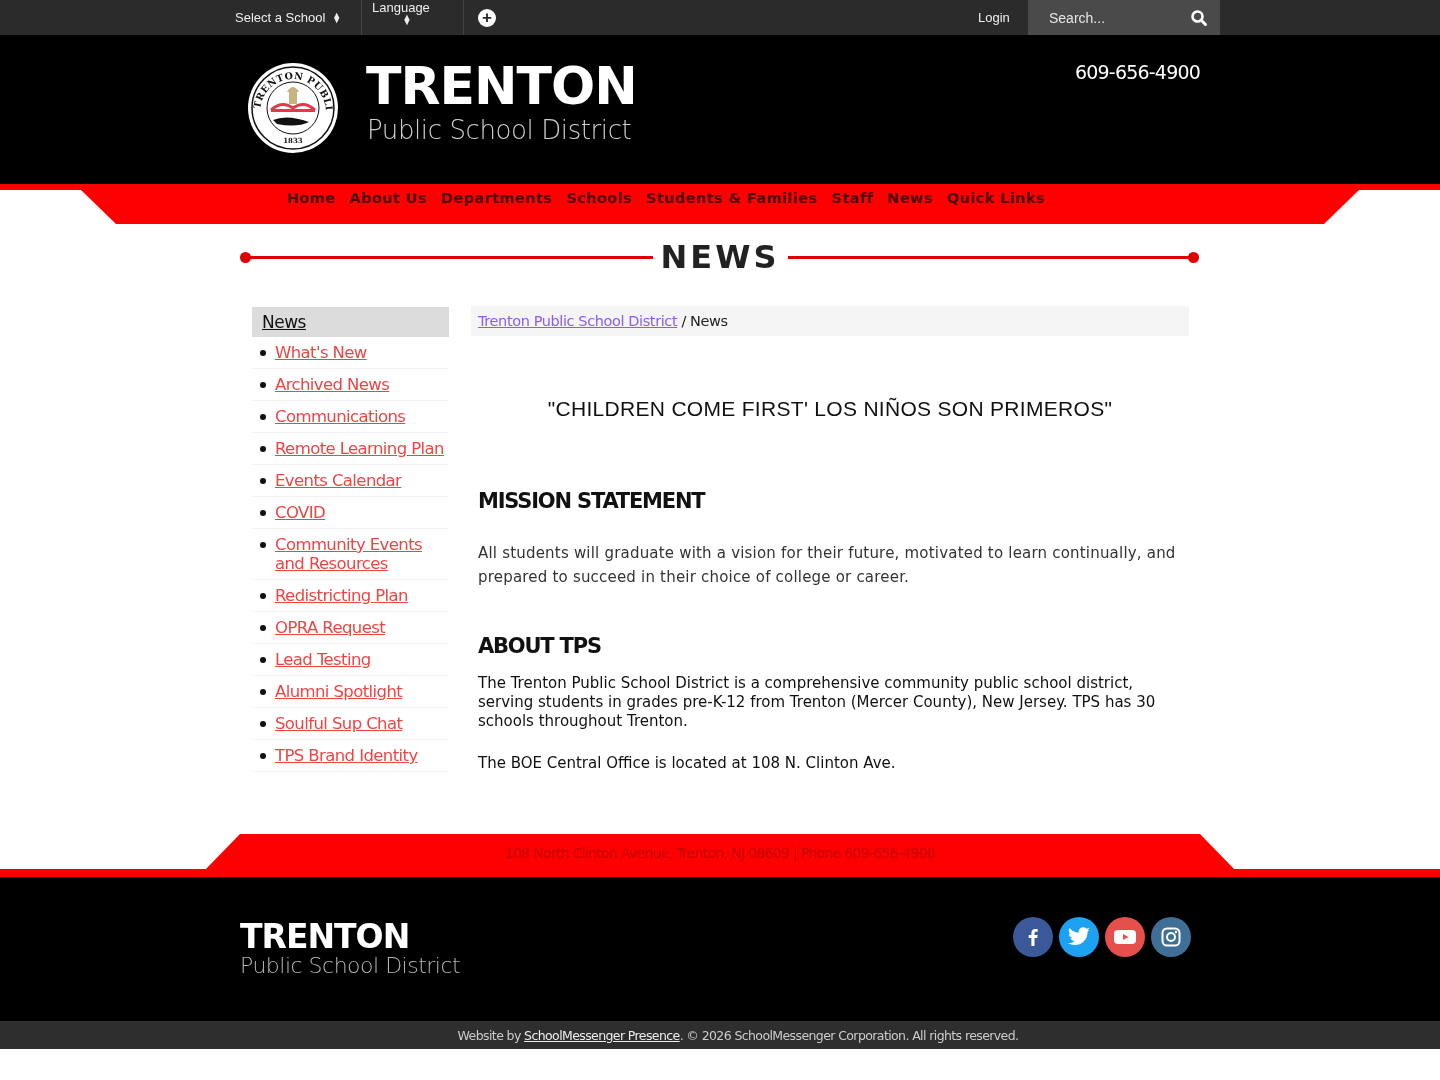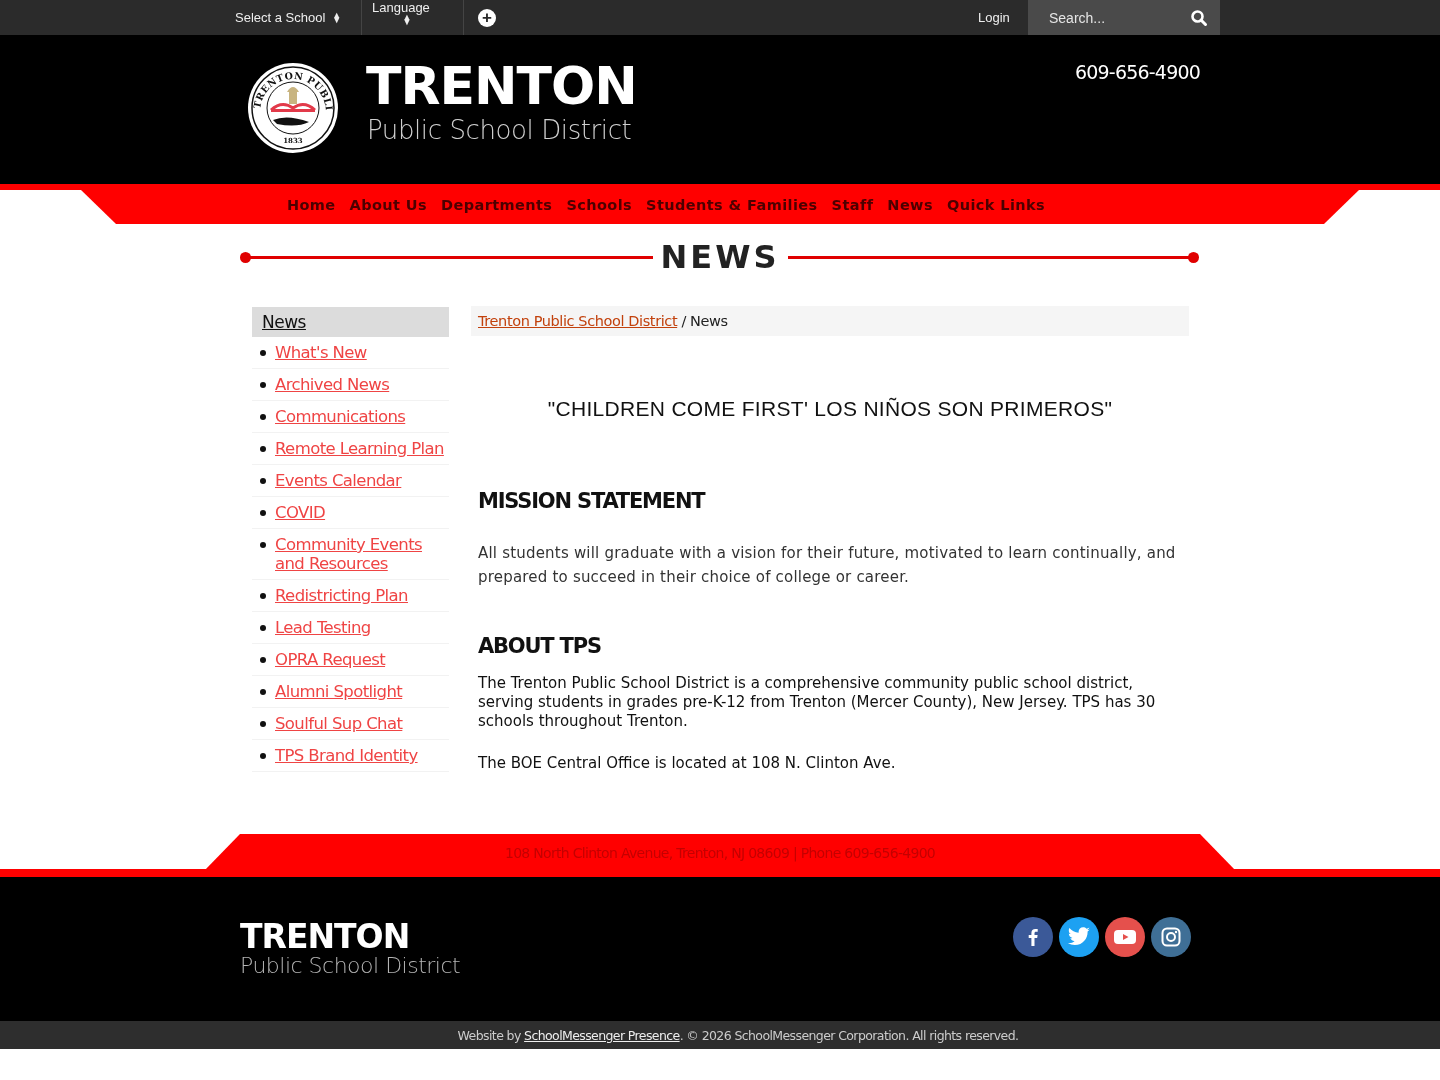--- a/index.html
+++ b/index.html
@@ -23,41 +23,41 @@
   .header { position: absolute; top: 35px; left: 0; width: 1440px; height: 149px; background: #000; }
   .seal { position: absolute; left: 247px; top: 27px; width: 92px; height: 92px; }
   .brand-title { position: absolute; left: 366px; top: 20px; color: #fff; font-family: "DejaVu Sans", sans-serif; font-weight: bold; font-size: 52px; letter-spacing: -1px; line-height: 62px; }
   .brand-sub { position: absolute; left: 367px; top: 80px; color: #cfcfcf; font-family: "DejaVu Sans", sans-serif; font-weight: 200; font-size: 26px; letter-spacing: -0.4px; }
   .phone { position: absolute; right: 240px; top: 26px; color: #fff; font-family: "DejaVu Sans", sans-serif; font-size: 19px; letter-spacing: -0.8px; }
 
   
   .nav-stripe { position: absolute; top: 184px; left: 0; width: 1440px; height: 6px; background: #ff0000; }
   .nav-trap { position: absolute; top: 189px; left: 80px; width: 1280px; height: 35px; background: #ff0000;
               clip-path: polygon(0 0, 100% 0, calc(100% - 36px) 100%, 36px 100%); }
-  .nav { position: absolute; top: 190px; left: 0; width: 1332px; height: 30px; display: flex; justify-content: center; align-items: center; }
+  .nav { position: absolute; top: 190px; left: 0; width: 1332px; height: 30px; display: flex; justify-content: center; }
   .nav a { color: #4d0000; font-family: "DejaVu Sans", sans-serif; font-weight: bold; font-size: 14.5px; text-decoration: none; margin: 0 7px; letter-spacing: 0.4px; }
 
   
   .ph-line { position: absolute; top: 256px; height: 3px; background: #e00000; }
   .ph-dot { position: absolute; top: 252px; width: 11px; height: 11px; border-radius: 50%; background: #e00000; }
   .page-title { position: absolute; top: 238px; left: 0; width: 1440px; text-align: center; font-family: "DejaVu Sans", sans-serif; font-weight: bold; font-size: 32px; color: #222; letter-spacing: 3px; }
 
   
   .sidebar { position: absolute; left: 252px; top: 307px; width: 197px; }
   .side-head { height: 30px; background: #dcdcdc; padding-left: 10px; line-height: 31px; }
   .side-head a { color: #111; font-size: 17px; font-family: "DejaVu Sans", sans-serif; text-decoration: underline; letter-spacing: -0.5px; }
   .side-list { list-style: none; }
   .side-list li { position: relative; padding: 6px 0 6px 23px; border-bottom: 1px solid #f2f2f2; }
   .side-list li .bullet { position: absolute; left: 8px; top: 13px; width: 6px; height: 6px; border-radius: 50%; background: #111; }
   .side-list li a { color: #ef4444; font-size: 16.5px; font-family: "DejaVu Sans", sans-serif; text-decoration: underline; line-height: 19px; letter-spacing: -0.6px; display: block; }
 
   
   .content { position: absolute; left: 471px; top: 306px; width: 718px; }
   .breadcrumb { height: 30px; background: #f5f5f5; padding-left: 7px; line-height: 30px; font-family: "DejaVu Sans", sans-serif; font-size: 14.5px; color: #222; letter-spacing: -0.4px; }
-  .breadcrumb a { color: #c2410c; text-decoration: underline; }
+  .breadcrumb a { color: #8b5cf6; text-decoration: underline; }
   .motto { position: absolute; top: 91px; left: 0; width: 718px; text-align: center; font-size: 21px; color: #111; letter-spacing: 0.3px; }
   .h-mission { position: absolute; top: 183px; left: 7px; font-family: "DejaVu Sans", sans-serif; font-weight: bold; font-size: 21px; color: #111; letter-spacing: -1.2px; }
   .p-mission { position: absolute; top: 235px; left: 7px; width: 700px; font-family: "DejaVu Sans", sans-serif; font-size: 15px; line-height: 24px; color: #333; letter-spacing: 0.2px; }
   .h-about { position: absolute; top: 328px; left: 7px; font-family: "DejaVu Sans", sans-serif; font-weight: bold; font-size: 21px; color: #111; letter-spacing: -1.2px; }
   .p-about { position: absolute; top: 368px; left: 7px; width: 710px; font-family: "DejaVu Sans", sans-serif; font-size: 15px; line-height: 19px; color: #111; }
   .p-boe { position: absolute; top: 448px; left: 7px; font-family: "DejaVu Sans", sans-serif; font-size: 15px; line-height: 19px; color: #111; }
 
   
   .foot-trap { position: absolute; top: 834px; left: 204px; width: 1032px; height: 37px; background: #ff0000;
                clip-path: polygon(36px 0, calc(100% - 36px) 0, 100% 100%, 0 100%); }
@@ -179,25 +179,25 @@
     <li>
         <span class="bullet"></span>
         <a href="#" style="width:160px;">Community Events and Resources</a>
       </li>
     <li>
         <span class="bullet"></span>
         <a href="#">Redistricting Plan</a>
       </li>
     <li>
         <span class="bullet"></span>
+        <a href="#">OPRA Request</a>
+      </li>
+    <li>
+        <span class="bullet"></span>
         <a href="#">Lead Testing</a>
-      </li>
-    <li>
-        <span class="bullet"></span>
-        <a href="#">OPRA Request</a>
       </li>
     <li>
         <span class="bullet"></span>
         <a href="#">Alumni Spotlight</a>
       </li>
     <li>
         <span class="bullet"></span>
         <a href="#">Soulful Sup Chat</a>
       </li>
     <li>

